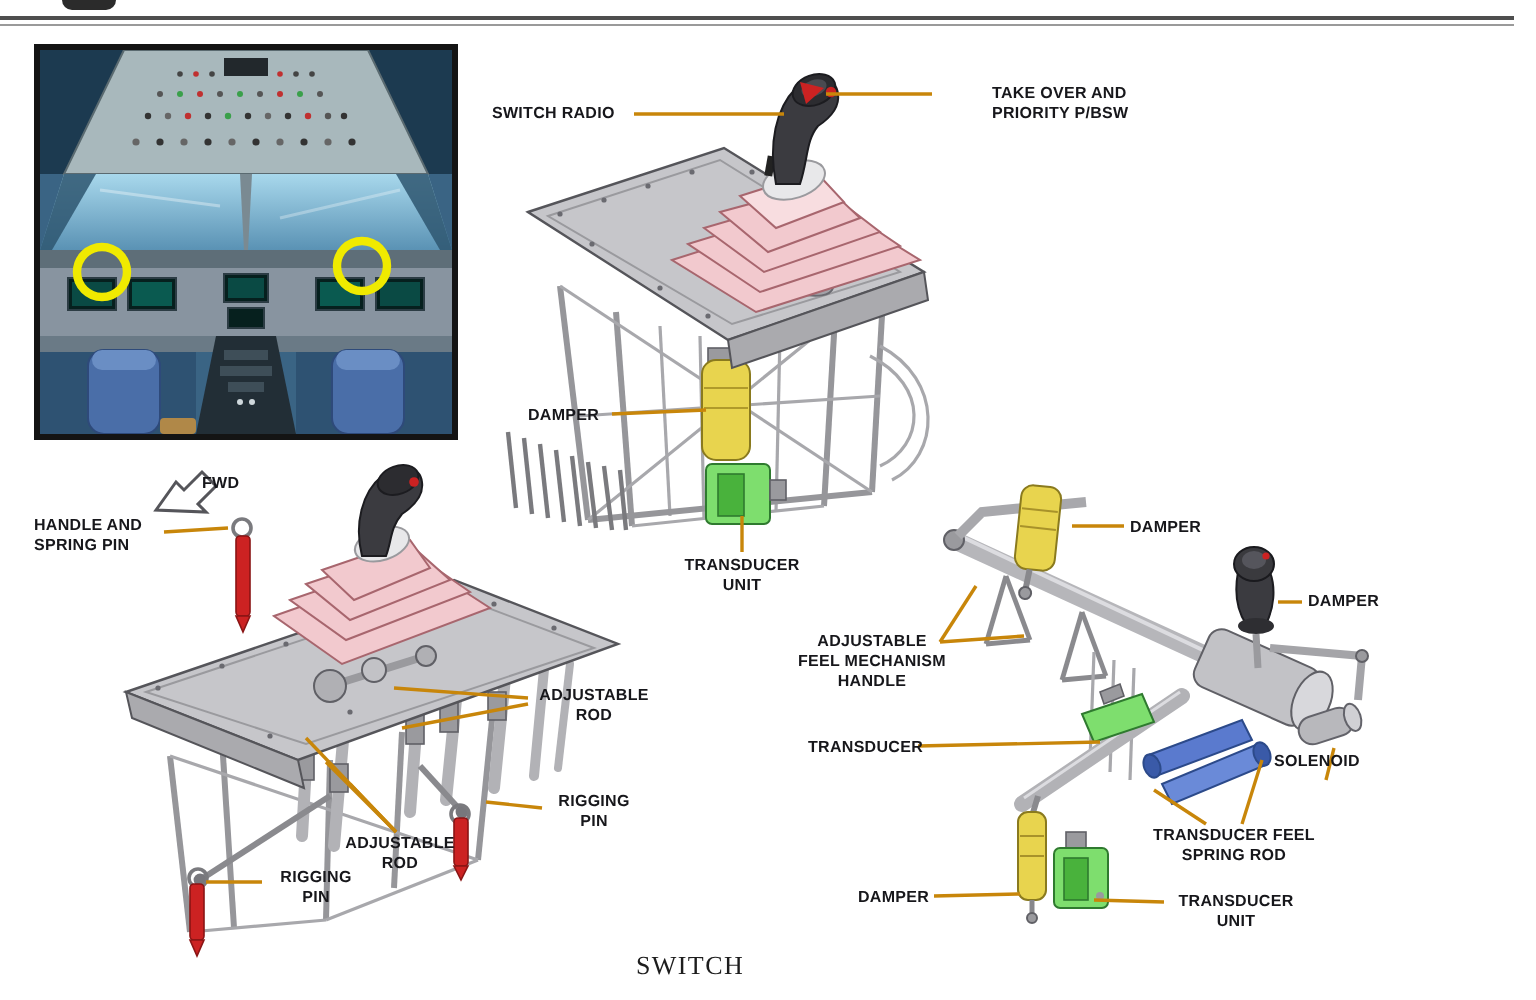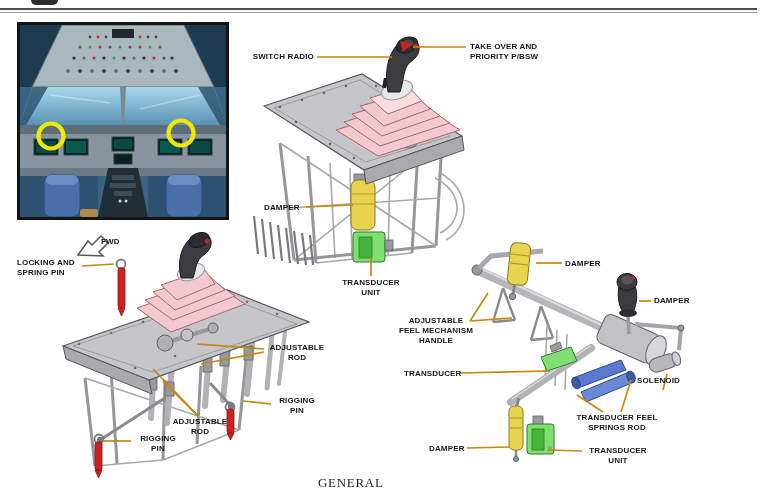--- a/index.html
+++ b/index.html
@@ -11,21 +11,21 @@
     border-top:2px solid #4e4e4e;border-bottom:1px solid #9a9a9a;}
   .logo-partial{position:absolute;left:31px;top:0;width:27px;height:5px;
     background:#2b2b2b;border-radius:0 0 13px 13px;}
   .inset{position:absolute;left:17px;top:22px;width:206px;height:192px;
     border:3px solid #141414;background:#3a6484;}
   svg.art{position:absolute;left:0;top:0;}
   .lbl{position:absolute;font-size:8px;font-weight:bold;color:#17171b;
     line-height:10px;letter-spacing:.15px;white-space:nowrap;}
   .lbl span{display:block;}
   .lbl.c{text-align:center;white-space:normal;}
-  .lbl.r{text-align:right;}
+  .lbl.r{}
   .serif-title{position:absolute;font-family:"Liberation Serif",serif;
     font-size:13px;letter-spacing:.7px;color:#1d1d1d;}
   
   .leader{stroke:var(--leader-orange);stroke-width:1.7;fill:none;}
   .damper{fill:var(--damper-yellow);stroke:#8a7a1e;stroke-width:1;}
   .transducer{fill:var(--transducer-green);stroke:#2f7a2f;stroke-width:1;}
   .tinner{fill:#49b23c;stroke:#2f7a2f;stroke-width:.8;}
   .springrod{fill:var(--spring-rod-blue);stroke:#2c4a8a;stroke-width:1;}
   .pin{fill:var(--pin-red);stroke:#8a1515;stroke-width:.8;}
   .gaiter{fill:var(--gaiter-pink);stroke:#a8666e;stroke-width:1;}
@@ -405,37 +405,37 @@
     <line class="leader" x1="603" y1="412" x2="577" y2="395"></line>
     <line class="leader" x1="621" y1="412" x2="631" y2="380"></line>
     <line class="leader" x1="467" y1="448" x2="510" y2="447"></line>
     <line class="leader" x1="582" y1="451" x2="547" y2="450"></line>
   </g>
 </svg>
 
 <div class="lbl r" style="left:246px;top:52px;width:68px">
   <span>SWITCH RADIO</span>
 </div>
-<div class="lbl" style="left:470px;top:42px">
+<div class="lbl" style="left:496px;top:42px">
   <span>TAKE OVER AND</span>
   <span>PRIORITY P/BSW</span>
 </div>
 <div class="lbl" style="left:264px;top:203px">
   <span>DAMPER</span>
 </div>
 <div class="lbl c" style="left:339px;top:278px;width:64px">
   <span>TRANSDUCER</span>
   <span>UNIT</span>
 </div>
 
 <div class="lbl" style="left:101px;top:237px">
   <span>FWD</span>
 </div>
 <div class="lbl" style="left:17px;top:258px">
-  <span>LOCKING AND</span>
+  <span>HANDLE AND</span>
   <span>SPRING PIN</span>
 </div>
 <div class="lbl c" style="left:266px;top:343px;width:62px">
   <span>ADJUSTABLE</span>
   <span>ROD</span>
 </div>
 <div class="lbl c" style="left:272px;top:396px;width:50px">
   <span>RIGGING</span>
   <span>PIN</span>
 </div>
@@ -460,23 +460,23 @@
   <span>HANDLE</span>
 </div>
 <div class="lbl" style="left:404px;top:369px">
   <span>TRANSDUCER</span>
 </div>
 <div class="lbl" style="left:637px;top:376px">
   <span>SOLENOID</span>
 </div>
 <div class="lbl c" style="left:576px;top:413px;width:82px">
   <span>TRANSDUCER FEEL</span>
-  <span>SPRINGS ROD</span>
+  <span>SPRING ROD</span>
 </div>
 <div class="lbl" style="left:429px;top:444px">
   <span>DAMPER</span>
 </div>
 <div class="lbl c" style="left:584px;top:446px;width:68px">
   <span>TRANSDUCER</span>
   <span>UNIT</span>
 </div>
 
-<div class="serif-title" style="left:318px;top:475px">GENERAL</div>
+<div class="serif-title" style="left:318px;top:475px">SWITCH</div>
 
 </body></html>

